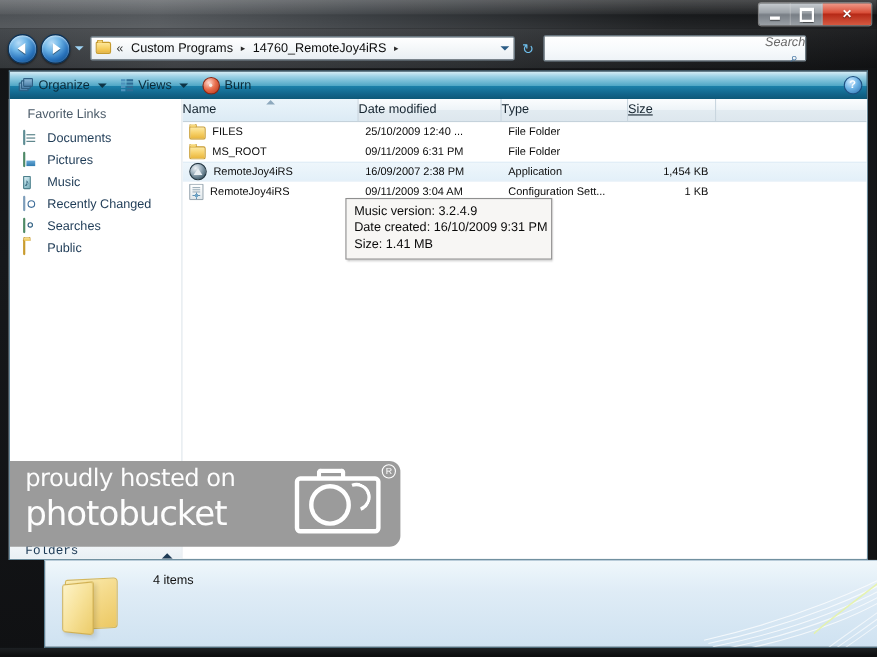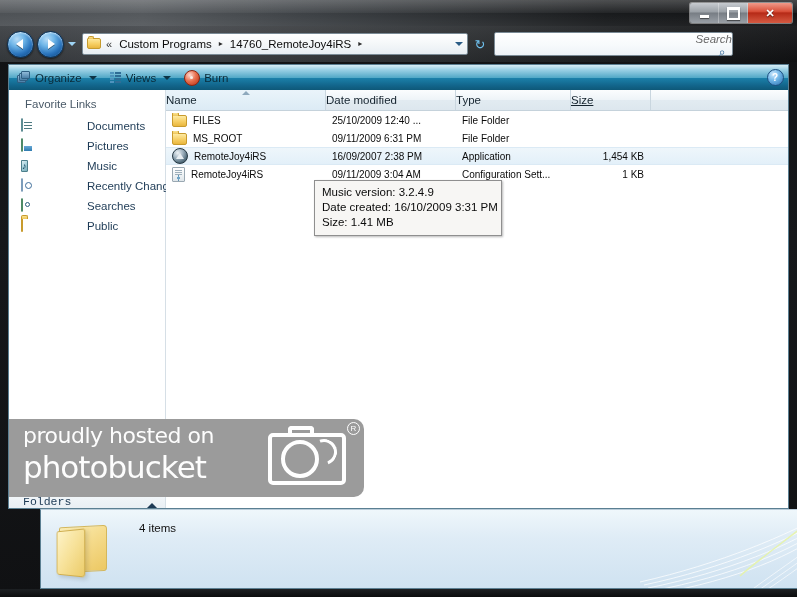--- a/index.html
+++ b/index.html
@@ -357,21 +357,20 @@
   #fav-title {
     font-size: 11.5px;
     color: #4a5a68;
     padding: 8px 0 6px 16px;
   }
   .fav-item {
     display: flex;
     align-items: center;
     height: 20px;
     padding-left: 12px;
-    gap: 44px;
   }
   .fav-label {
     font-size: 11.5px;
     color: #1d3a55;
     margin-left: 7px;
     white-space: nowrap;
   }
   .fav-ico {
     width: 15px; height: 15px;
     position: relative;
@@ -965,21 +964,21 @@
           </div>
           <div class="cell cell-date">09/11/2009 3:04 AM</div>
           <div class="cell cell-type">Configuration Sett...</div>
           <div class="cell cell-size">1 KB</div>
         </div>
 
       </div>
 
       <div id="tooltip">
         <div class="tip-line">Music version: 3.2.4.9</div>
-        <div class="tip-line">Date created: 16/10/2009 3:31 PM</div>
+        <div class="tip-line">Date created: 16/10/2009 9:31 PM</div>
         <div class="tip-line">Size: 1.41 MB</div>
       </div>
 
     </div>
   </div>
 
   <div id="watermark">
     <div id="wm-line1">proudly hosted on</div>
     <div id="wm-line2">photobucket</div>
     <div id="wm-cam">

